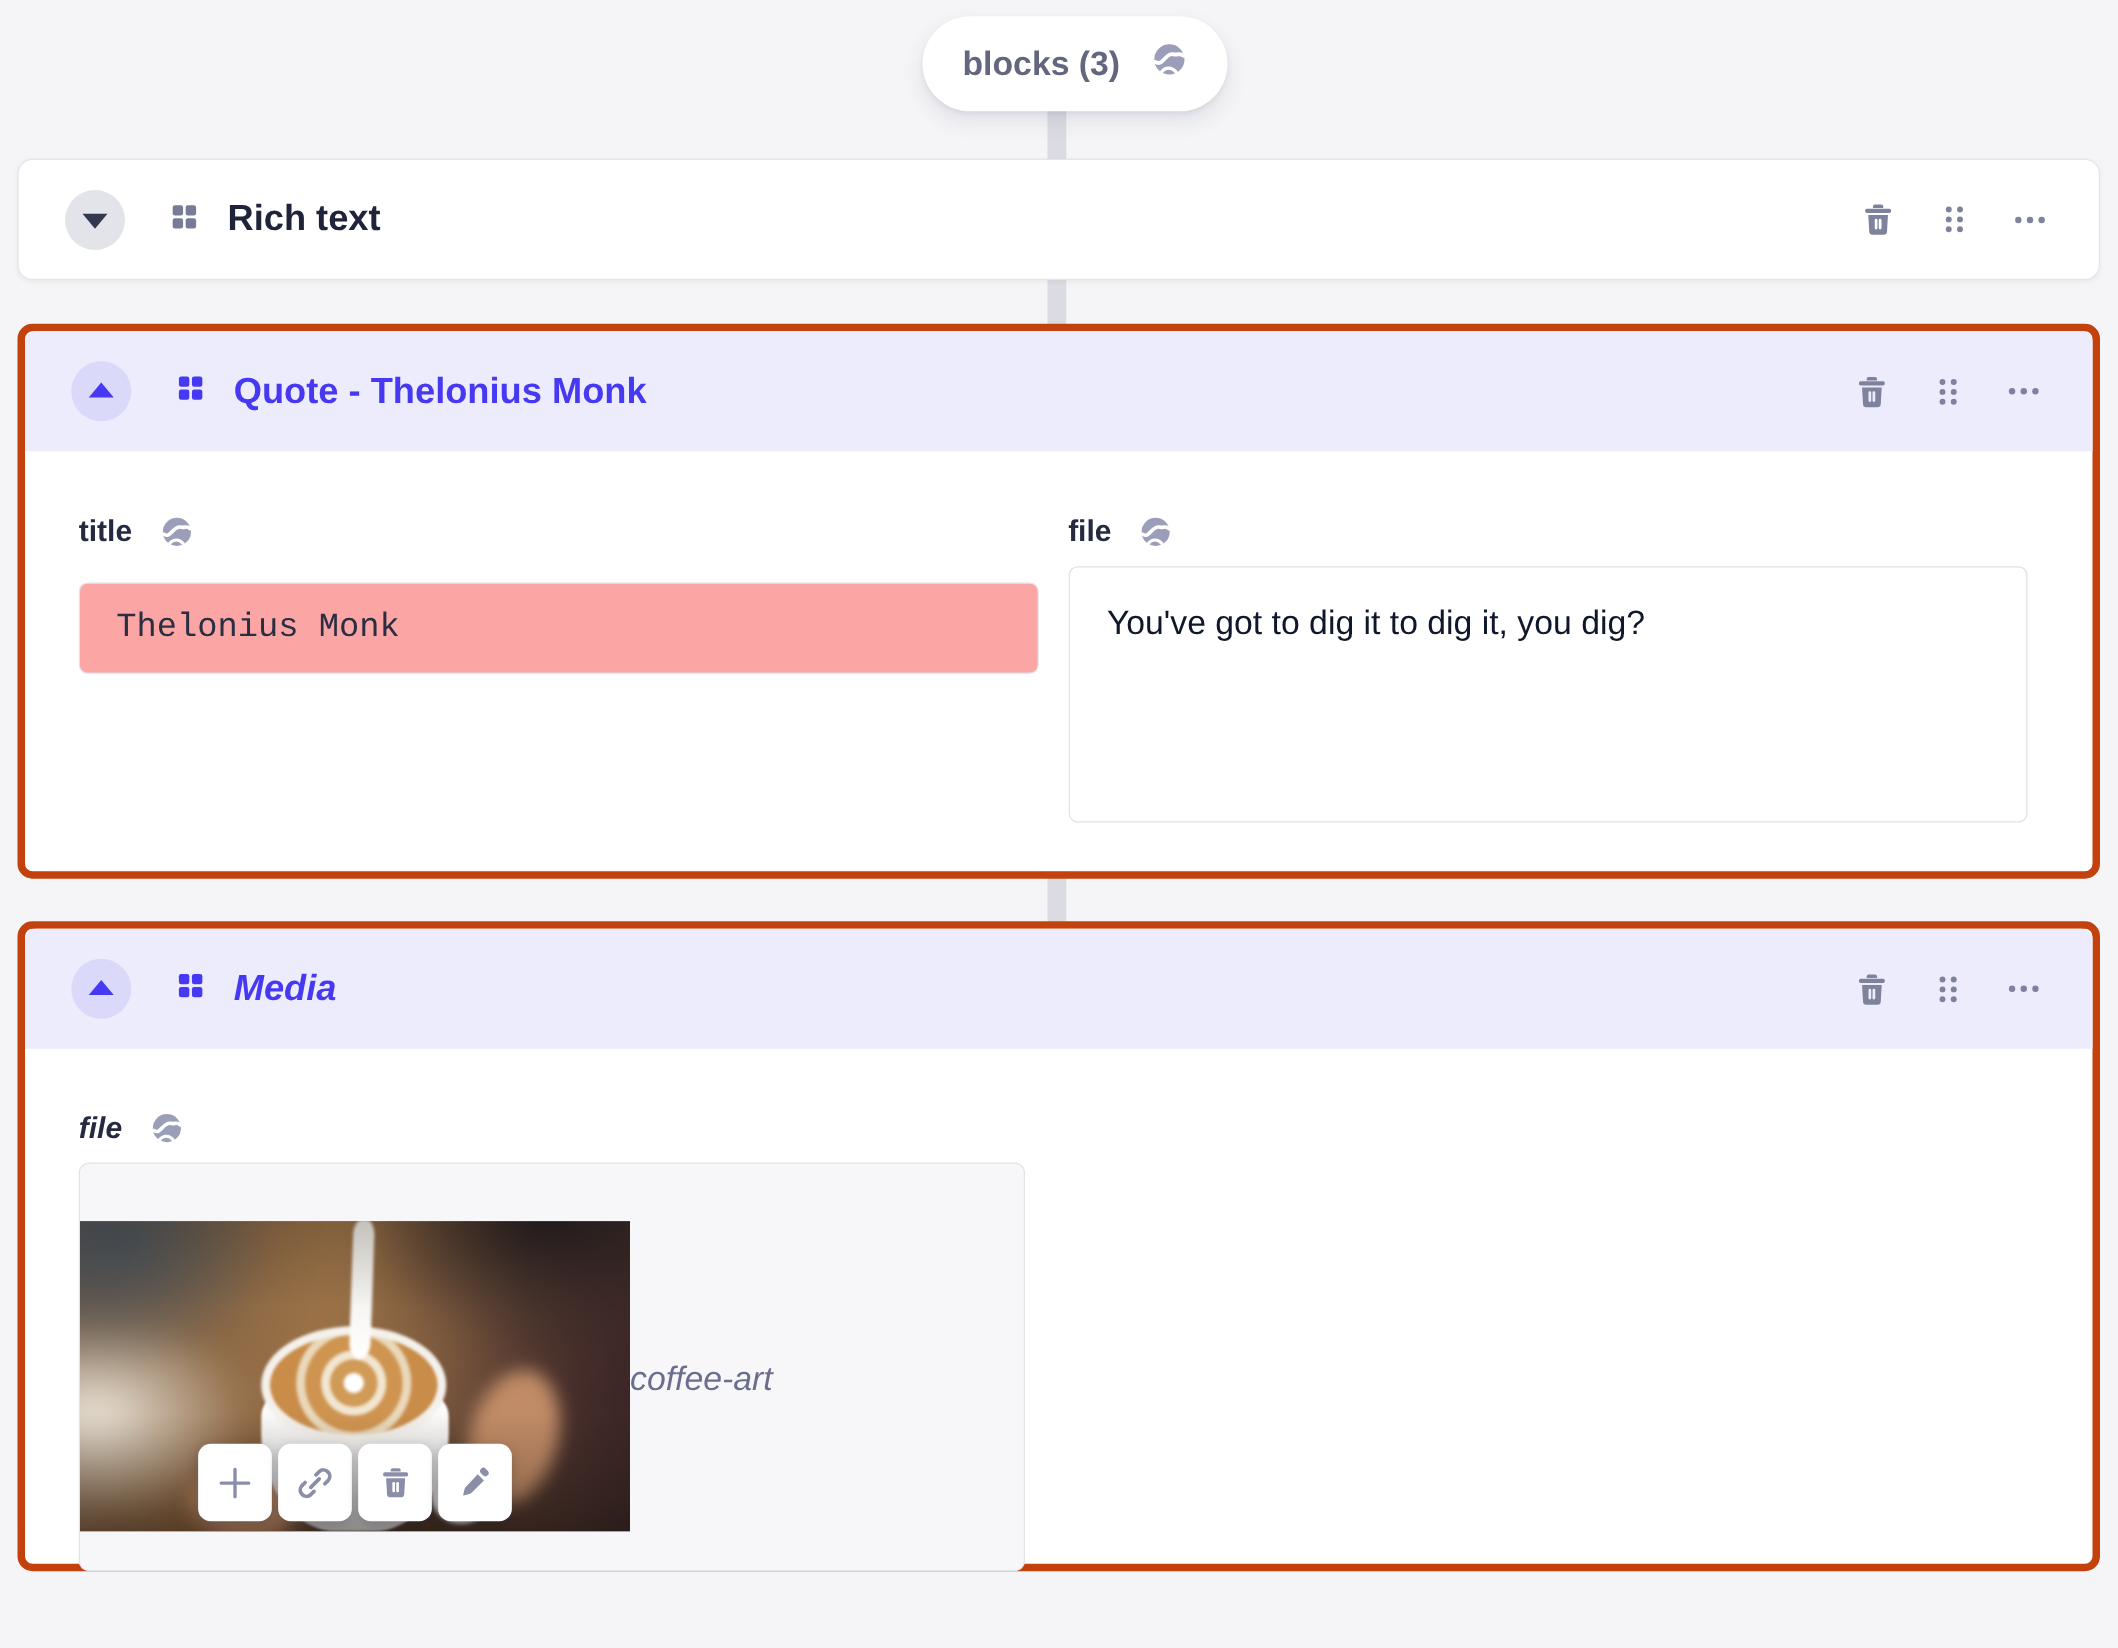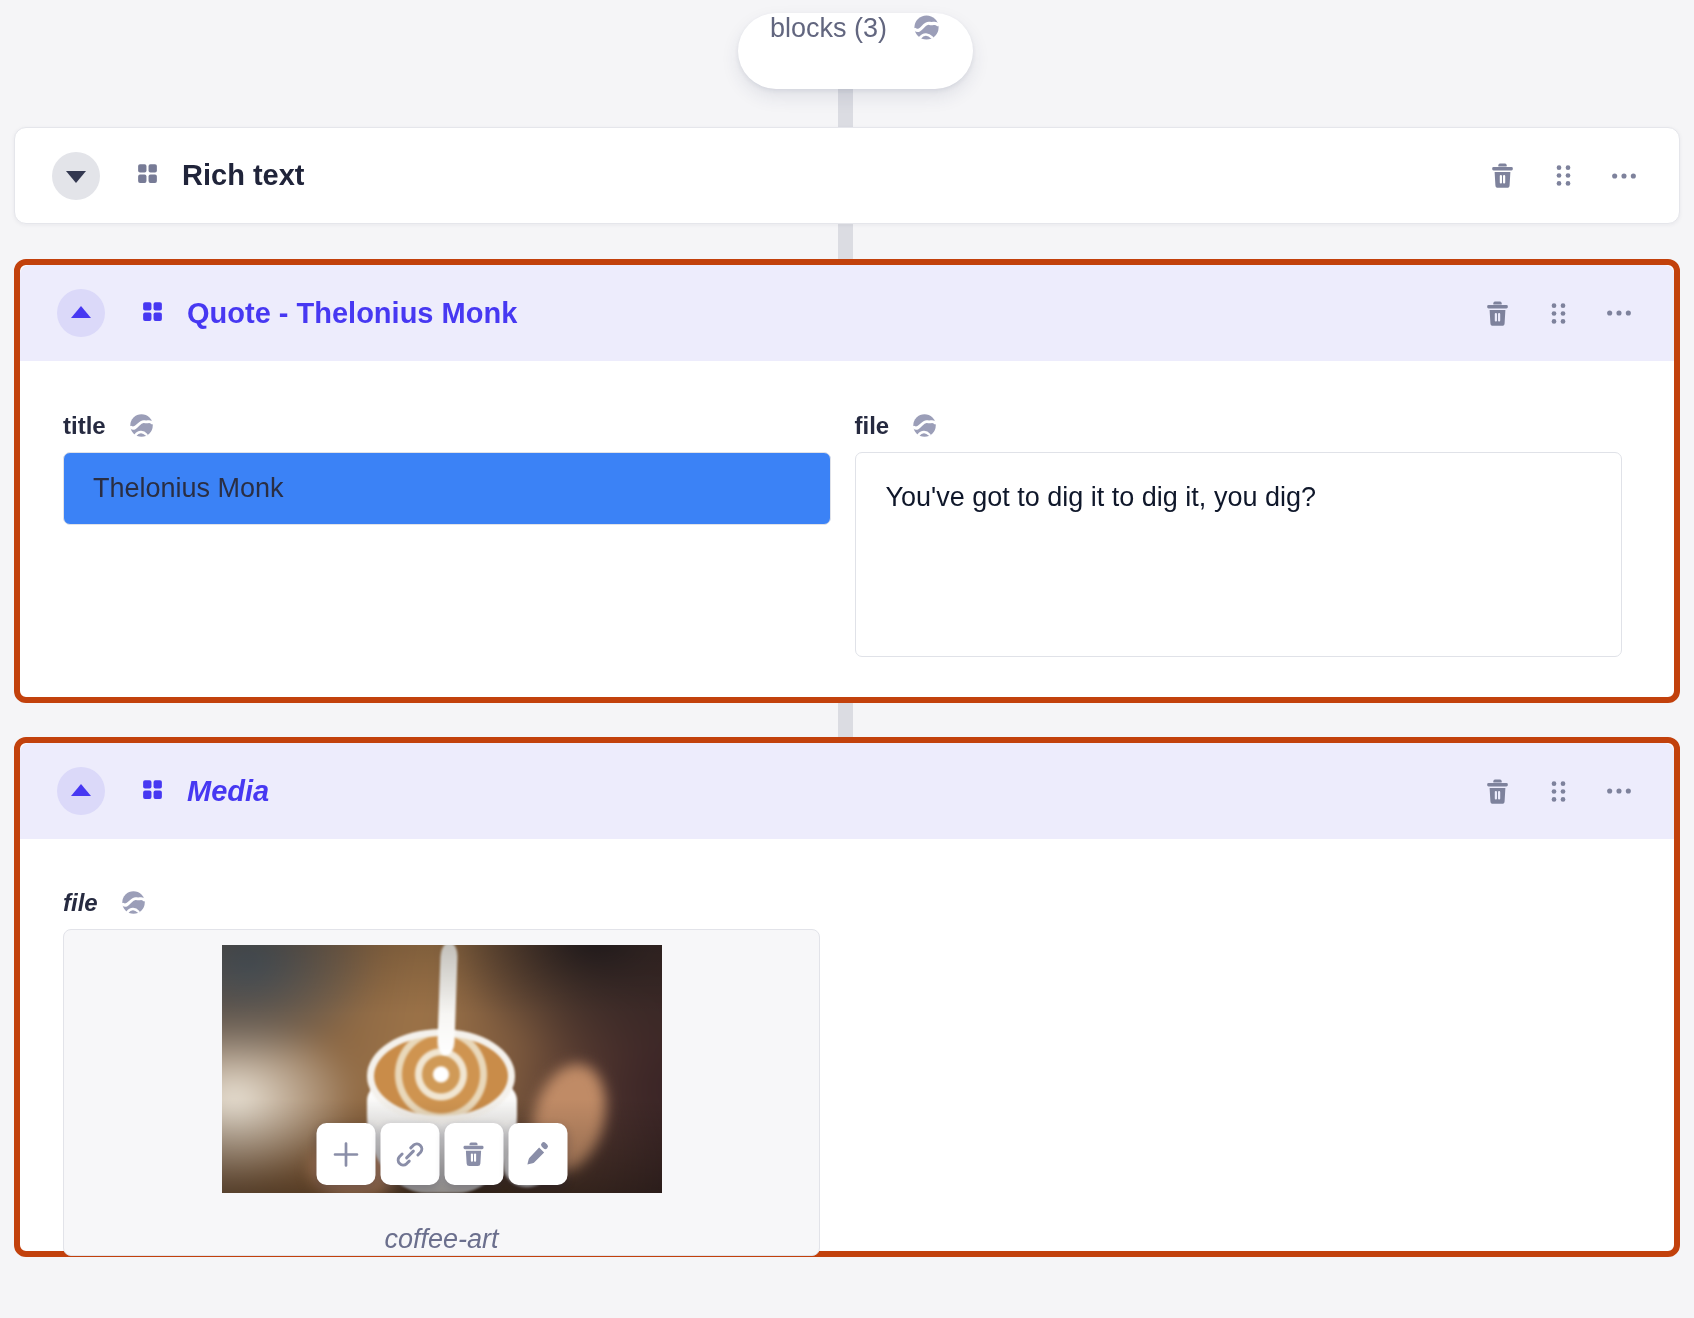--- a/index.html
+++ b/index.html
@@ -18,24 +18,24 @@
     background: #DBDCE2; z-index: 0;
   }
   .connector.c1 { top: 56px;  height: 73px; }
   .connector.c2 { top: 222px; height: 40px; }
   .connector.c3 { top: 701px; height: 39px; }
 
   
   .array-pill {
     position: absolute; top: 13px; left: 738px; height: 76px; min-width: 212px;
     background: #FFFFFF; border-radius: 40px; z-index: 3;
-    display: flex; align-items: flex-start; justify-content: center; gap: 25px;
+    display: flex; align-items: center; justify-content: center; gap: 25px;
     padding: 0 32px;
     box-shadow: 0 8px 18px rgba(40,45,90,.10), 0 2px 4px rgba(40,45,90,.08);
-    font-size: 27px; font-weight: 400; color: #62667F;
+    font-size: 27px; font-weight: 700; color: #62667F;
   }
 
   
   .card {
     position: absolute; left: 14px; width: 1666px;
     background: #fff; border-radius: 12px; z-index: 1;
   }
   .card.plain {
     border: 1px solid #E5E6EB;
     box-shadow: 0 1px 4px rgba(30,35,70,.06);
@@ -76,39 +76,39 @@
   
   .quote-content {
     display: grid; grid-template-columns: 1fr 1fr; gap: 24px;
     padding: 51px 52px 0 43px;
   }
   .field-label-row { display: flex; align-items: flex-start; gap: 22px; margin-bottom: 9px; }
   .field-label { font-size: 24px; font-weight: 700; color: #262A40; }
   .globe { color: #9B9EB8; flex: 0 0 auto; }
 
   .text-input {
-    width: 100%; height: 73px; background: #3b82f6;
+    width: 100%; height: 73px; background: #fca5a5;
     border: 1px solid #E0E2E8; border-radius: 7px;
-    font-family: Liberation Sans, sans-serif;
-    font-size: 27px; color: #2A2E43; padding: 0 29px;
+    font-family: Liberation Mono, monospace;
+    font-size: 27px; color: #2A2E43; padding: 0 29px; margin-top: 13px;
   }
   .textarea-input {
     width: 100%; height: 205px; background: #fff;
     border: 1px solid #E0E2E8; border-radius: 7px;
     font-family: "Liberation Sans", sans-serif;
     font-size: 27px; color: #0f172a; padding: 26px 30px;
     resize: none; line-height: 1.4; overflow: hidden;
   }
 
   
   .media-content { padding: 50px 76px 0 43px; }
   .file-box {
     width: 757px; height: 327px;
     background: #F7F7F9; border: 1px solid #E2E3E9; border-radius: 8px;
-    display: flex; flex-direction: column; align-items: center; justify-content: space-between;
+    display: flex; flex-direction: row; align-items: center;
   }
   .media-preview {
     position: relative; margin-top: 15px; width: 440px; height: 248px;
     overflow: hidden; background: #7b5a3e;
   }
   .coffee-blur { position: absolute; inset: -34px; filter: blur(13px);
     background:
       radial-gradient(190px 150px at 12% 16%, #46525c 0%, rgba(70,82,92,0) 70%),
       radial-gradient(210px 170px at 80% 8%,  #211b1e 0%, rgba(33,27,30,0) 72%),
       radial-gradient(240px 200px at 97% 55%, #3a2426 0%, rgba(58,36,38,0) 70%),

